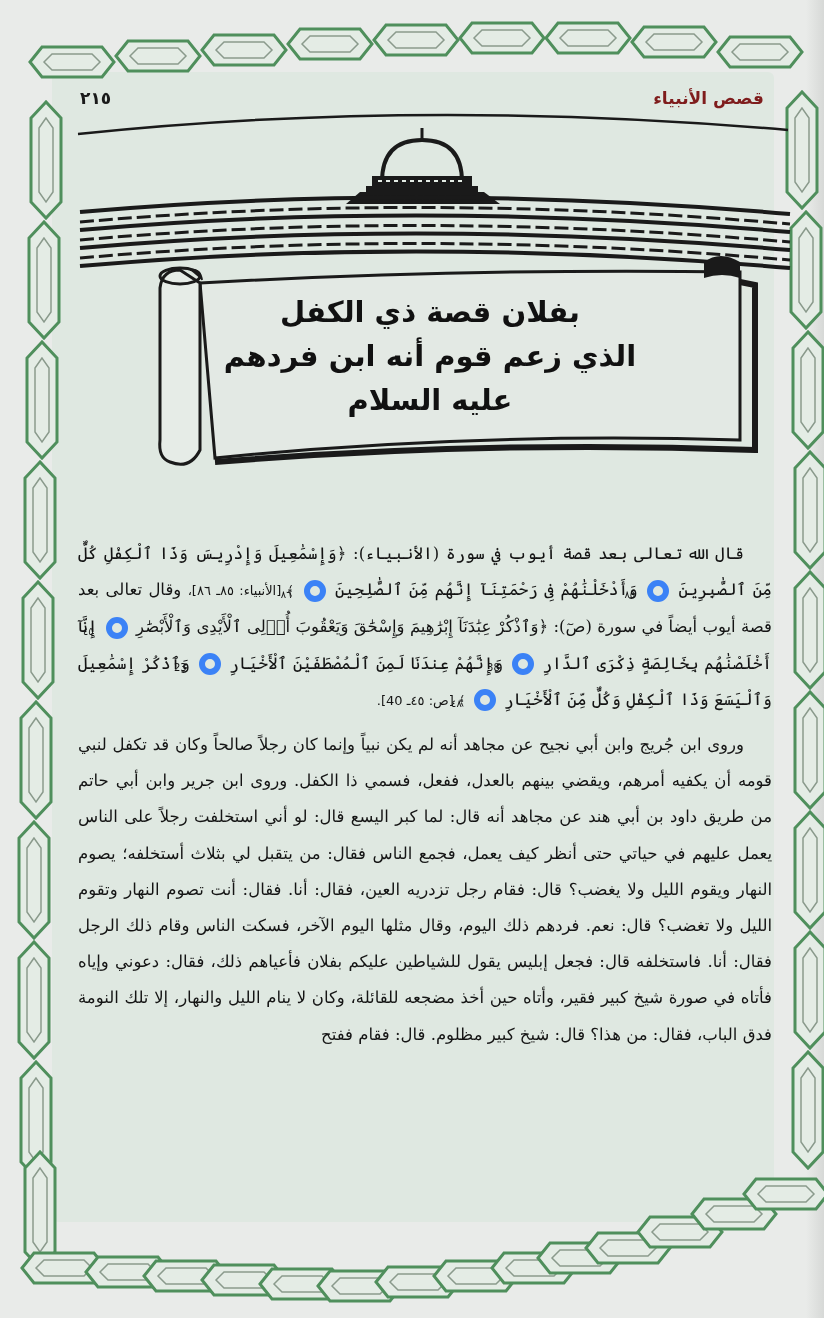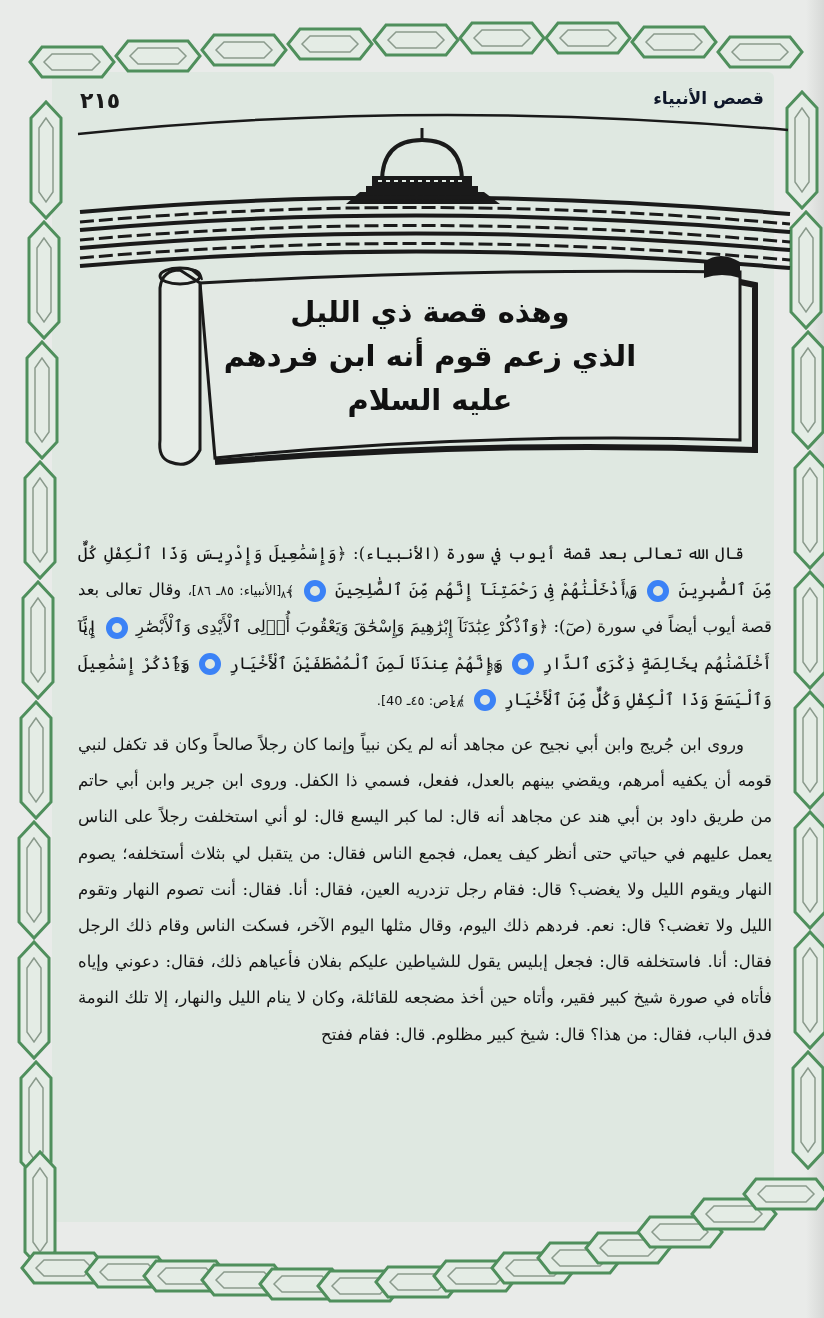--- a/index.html
+++ b/index.html
@@ -20,26 +20,26 @@
       background: #dfe8e1;
       border-radius: 6px;
     }
     .running-header {
       position: absolute; left: 70px; right: 60px; top: 88px; height: 30px;
       direction: rtl;
     }
     .book-title {
       position: absolute; right: 0; top: 0;
       font-family: "DejaVu Sans", sans-serif; font-weight: bold;
-      font-size: 17px; color: #0f172a;
+      font-size: 17px; color: #7f1d1d;
     }
     .page-number {
       position: absolute; left: 10px; top: 0;
       font-family: "DejaVu Sans", sans-serif; font-weight: bold;
-      font-size: 22px; color: #1a1a1a; letter-spacing: 1px;
+      font-size: 17px; color: #1a1a1a; letter-spacing: 1px;
     }
     .chapter-title {
       position: absolute; left: 210px; width: 440px; top: 290px;
       direction: rtl; text-align: center;
       font-family: "DejaVu Sans", sans-serif; font-weight: bold;
       font-size: 29px; line-height: 44px; color: #111;
     }
     .body-text {
       position: absolute; left: 78px; width: 694px; top: 536px;
       direction: rtl; text-align: justify;
@@ -168,21 +168,21 @@
 <div class="bleed" style="top:140px;">
   ﻿ ﻿ ﻿ ﻿ ﻿ ﻿ ﻿ ﻿
 </div>
 
 <div class="running-header">
   <span class="book-title">قصص الأنبياء</span>
   <span class="page-number">٢١٥</span>
 </div>
 
 <div class="chapter-title">
-  <div>وهذه قصة ذي الليل</div>
+  <div>بفلان قصة ذي الكفل</div>
   <div>الذي زعم قوم أنه ابن فردهم</div>
   <div>عليه السلام</div>
 </div>
 
 <div class="body-text">
   <p class="quran">
     <span>قال الله تعالى بعد قصة أيوب في سورة (الأنبياء):</span>
     <span class="ayah">﴿وَإِسْمَٰعِيلَ وَإِدْرِيسَ وَذَا ٱلْكِفْلِ كُلٌّ مِّنَ ٱلصَّٰبِرِينَ</span>
     <span class="ayah-mark">٨٥</span>
     <span class="ayah">وَأَدْخَلْنَٰهُمْ فِى رَحْمَتِنَآ إِنَّهُم مِّنَ ٱلصَّٰلِحِينَ</span>

